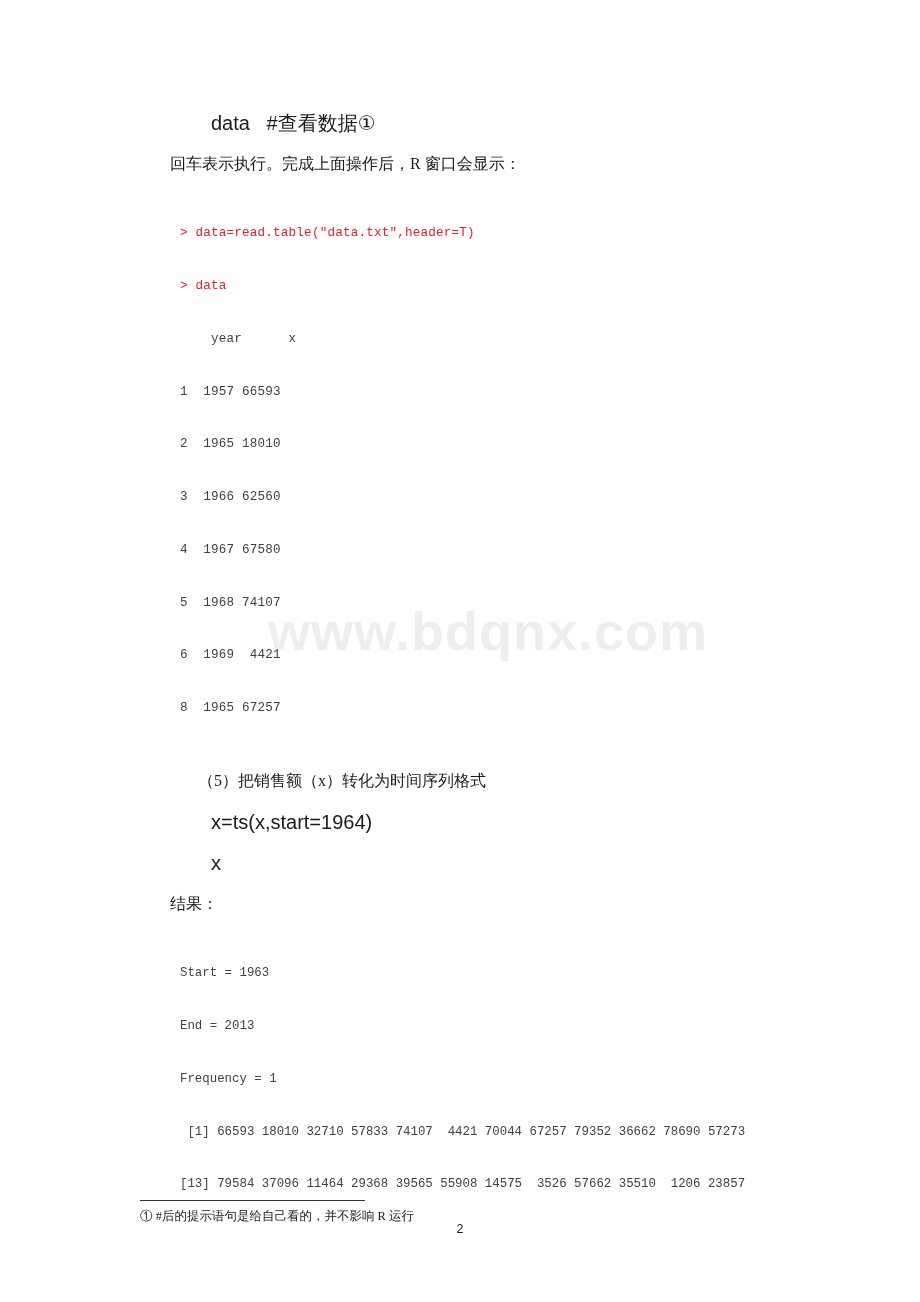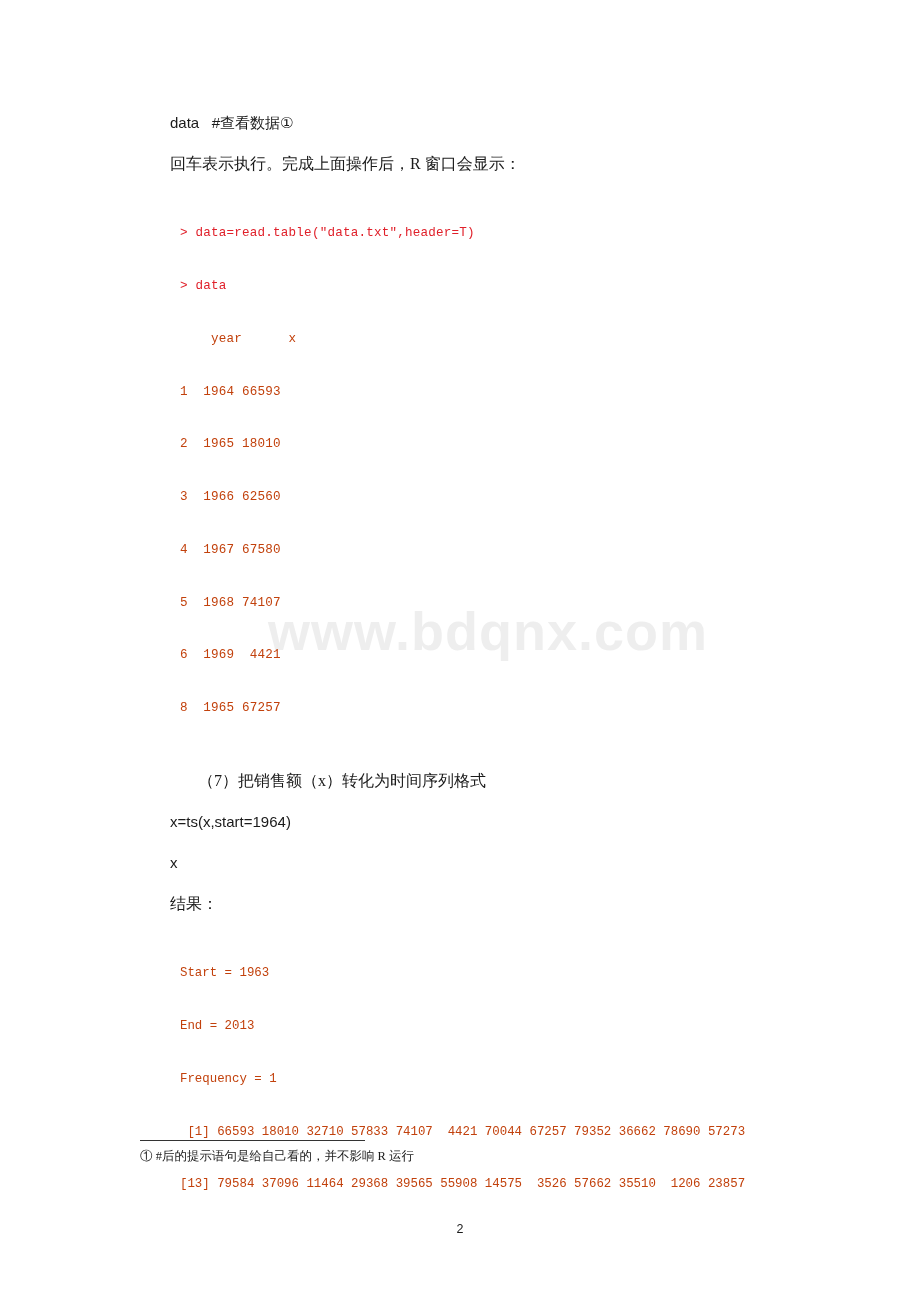--- a/index.html
+++ b/index.html
@@ -32,33 +32,34 @@
     line-height: 30px;
     color: #1a1a1a;
     margin: 0 0 11px 0;
     white-space: pre-wrap;
   }
   .para.indent {
     text-indent: 28px;
   }
   .para.sans {
     font-family: "Liberation Sans", "DejaVu Sans", sans-serif;
-    font-size: 15px;
+    font-size: 20px;
+    margin-left: 41px;
   }
   
   .console {
     font-family: "Liberation Mono", "DejaVu Sans Mono", monospace;
     font-size: 12.6px;
     line-height: 17.6px;
     letter-spacing: 0.2px;
     white-space: pre;
     margin: 4px 0 10px 0;
   }
   .console .cmd   { color: #e0202a; display: block; }
-  .console .out   { color: #c2410c; display: block; }
+  .console .out   { color: #404040; display: block; }
   .console-block-1 { margin-left: 10px; margin-top: 5px; margin-bottom: 13px; }
   .console-block-2 { margin-left: 10px; margin-top: 6px; margin-bottom: 10px; }
   .console-wide {
     font-size: 12.4px;
     letter-spacing: 0px;
   }
   
   .watermark {
     position: absolute;
     left: 268px;
@@ -69,21 +70,21 @@
     letter-spacing: 1px;
     color: rgba(150,150,150,0.16);
     pointer-events: none;
     user-select: none;
     white-space: nowrap;
   }
   
   .footnote-area {
     position: absolute;
     left: 140px;
-    top: 1140px;
+    top: 1200px;
     width: 700px;
   }
   .footnote-rule {
     width: 225px;
     height: 0;
     border-top: 1px solid #333333;
     margin: 0 0 6px 0;
   }
   .footnote-text {
     font-family: "Liberation Serif", "DejaVu Serif", serif;
@@ -113,30 +114,30 @@
   <div class="content">
 
     <p class="para sans">data   #查看数据①</p>
 
     <p class="para">回车表示执行。完成上面操作后，R 窗口会显示：</p>
 
     <div class="console console-block-1">
       <span class="cmd">&gt; data=read.table("data.txt",header=T)</span>
       <span class="cmd">&gt; data</span>
       <span class="out">    year      x</span>
-      <span class="out">1  1964 66593</span>
+      <span class="out">1  1957 66593</span>
       <span class="out">2  1965 18010</span>
       <span class="out">3  1966 62560</span>
       <span class="out">4  1967 67580</span>
       <span class="out">5  1968 74107</span>
       <span class="out">6  1969  4421</span>
       <span class="out">8  1965 67257</span>
     </div>
 
-    <p class="para indent">（7）把销售额（x）转化为时间序列格式</p>
+    <p class="para indent">（5）把销售额（x）转化为时间序列格式</p>
 
     <p class="para sans">x=ts(x,start=1964)</p>
 
     <p class="para sans">x</p>
 
     <p class="para">结果：</p>
 
     <div class="console console-block-2 console-wide">
       <span class="out">Start = 1963</span>
       <span class="out">End = 2013</span>

